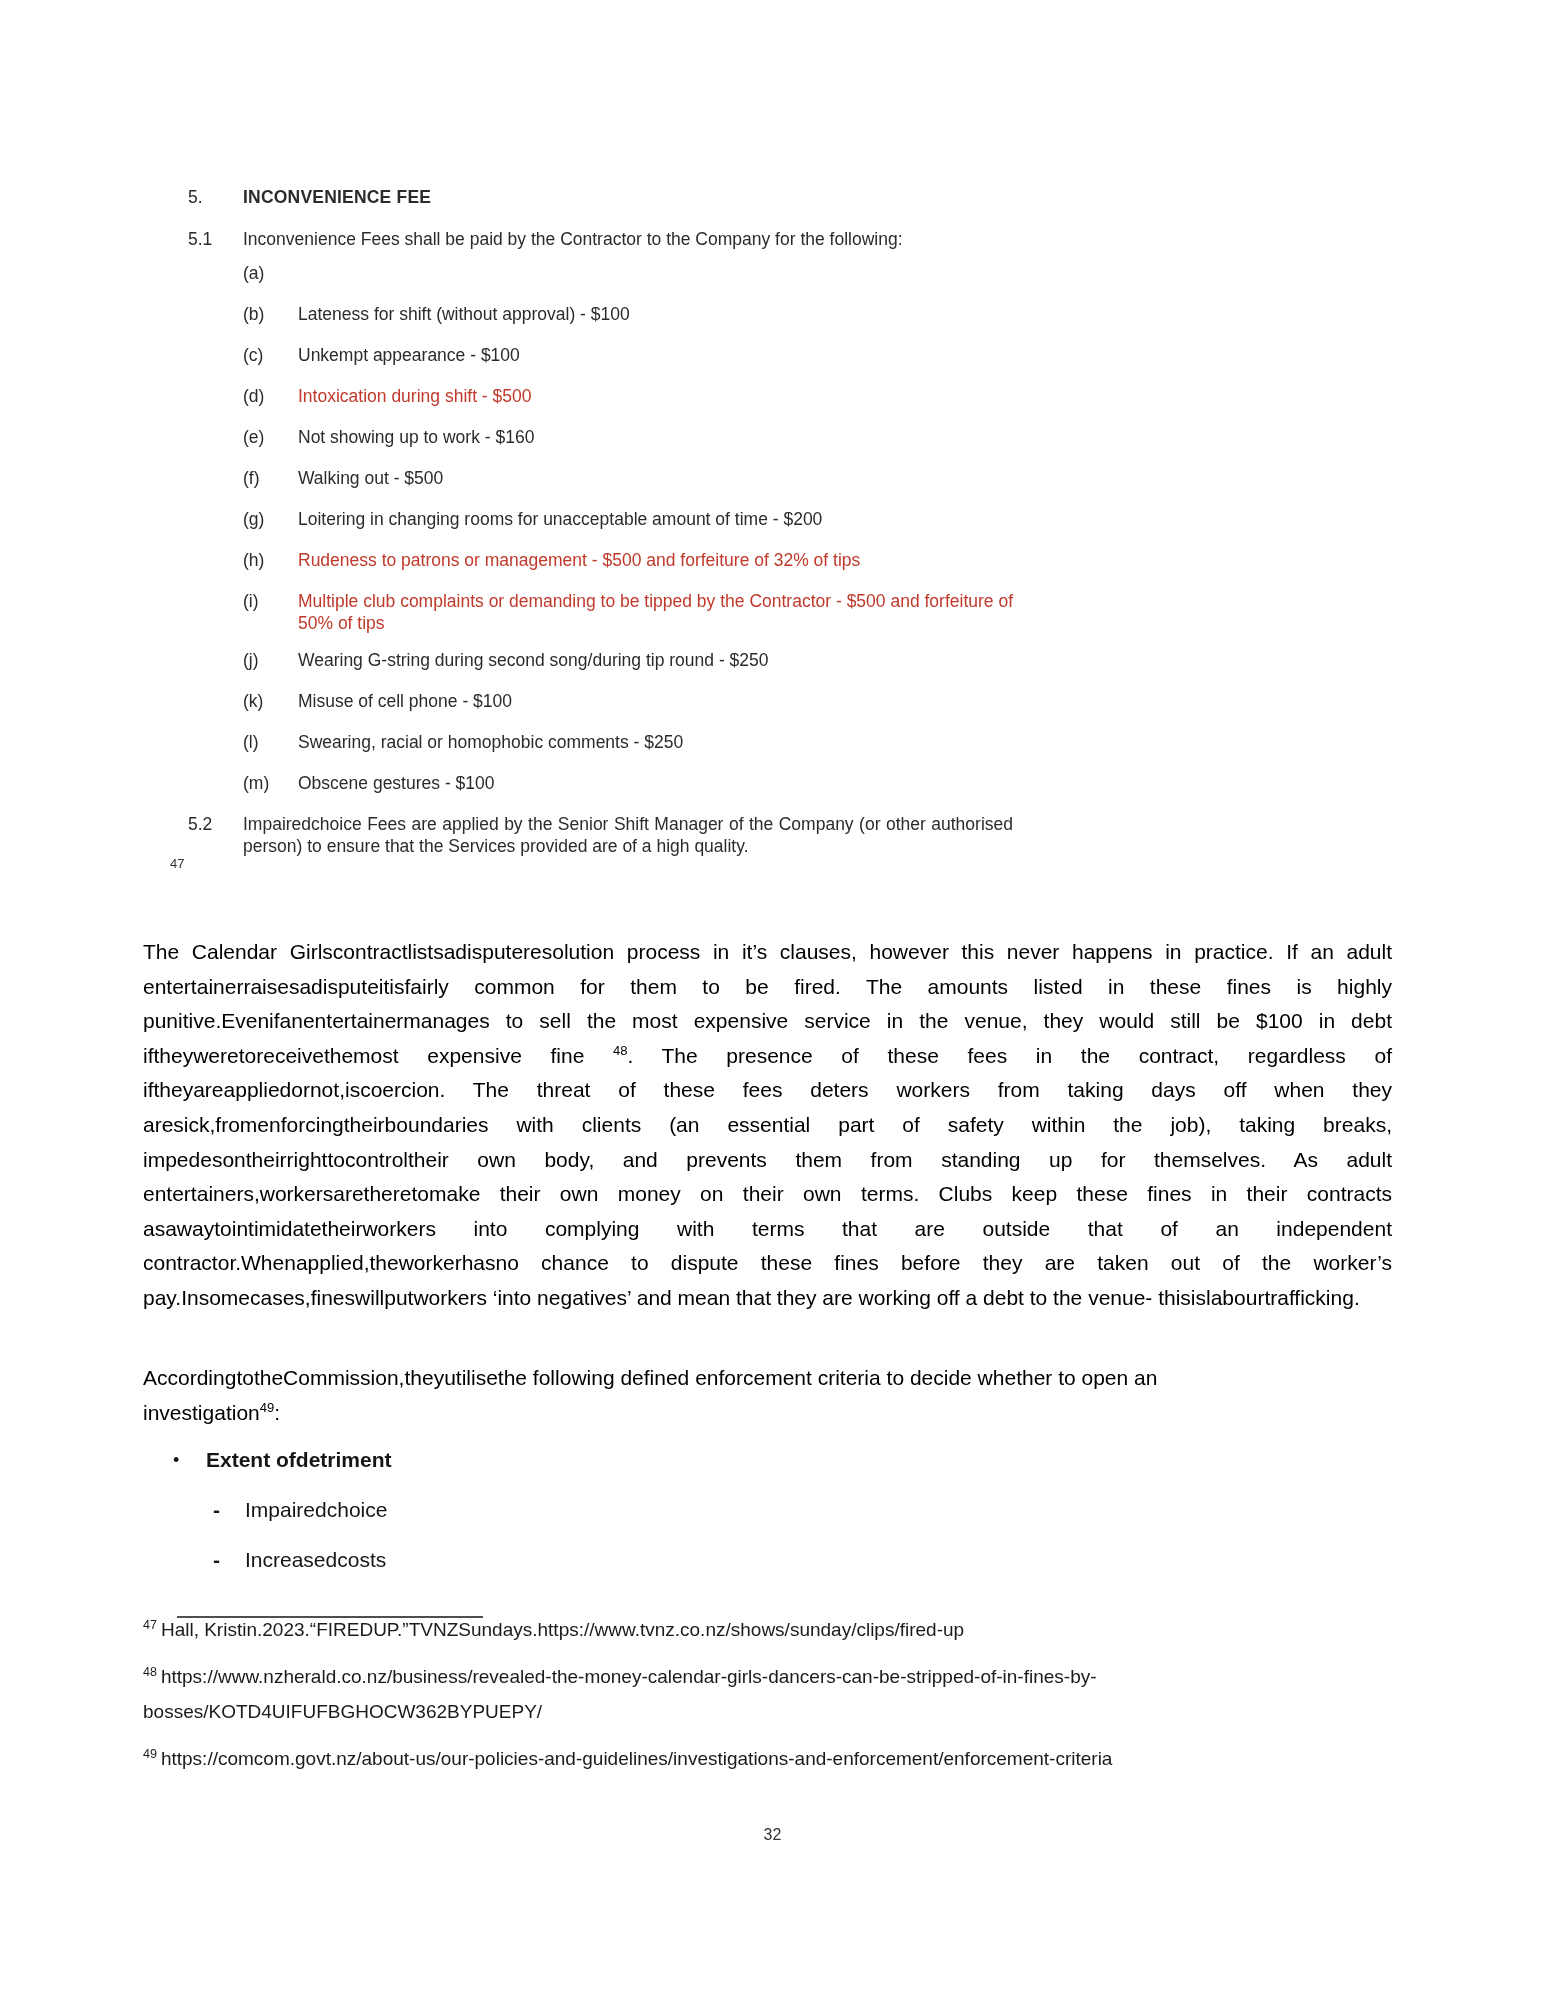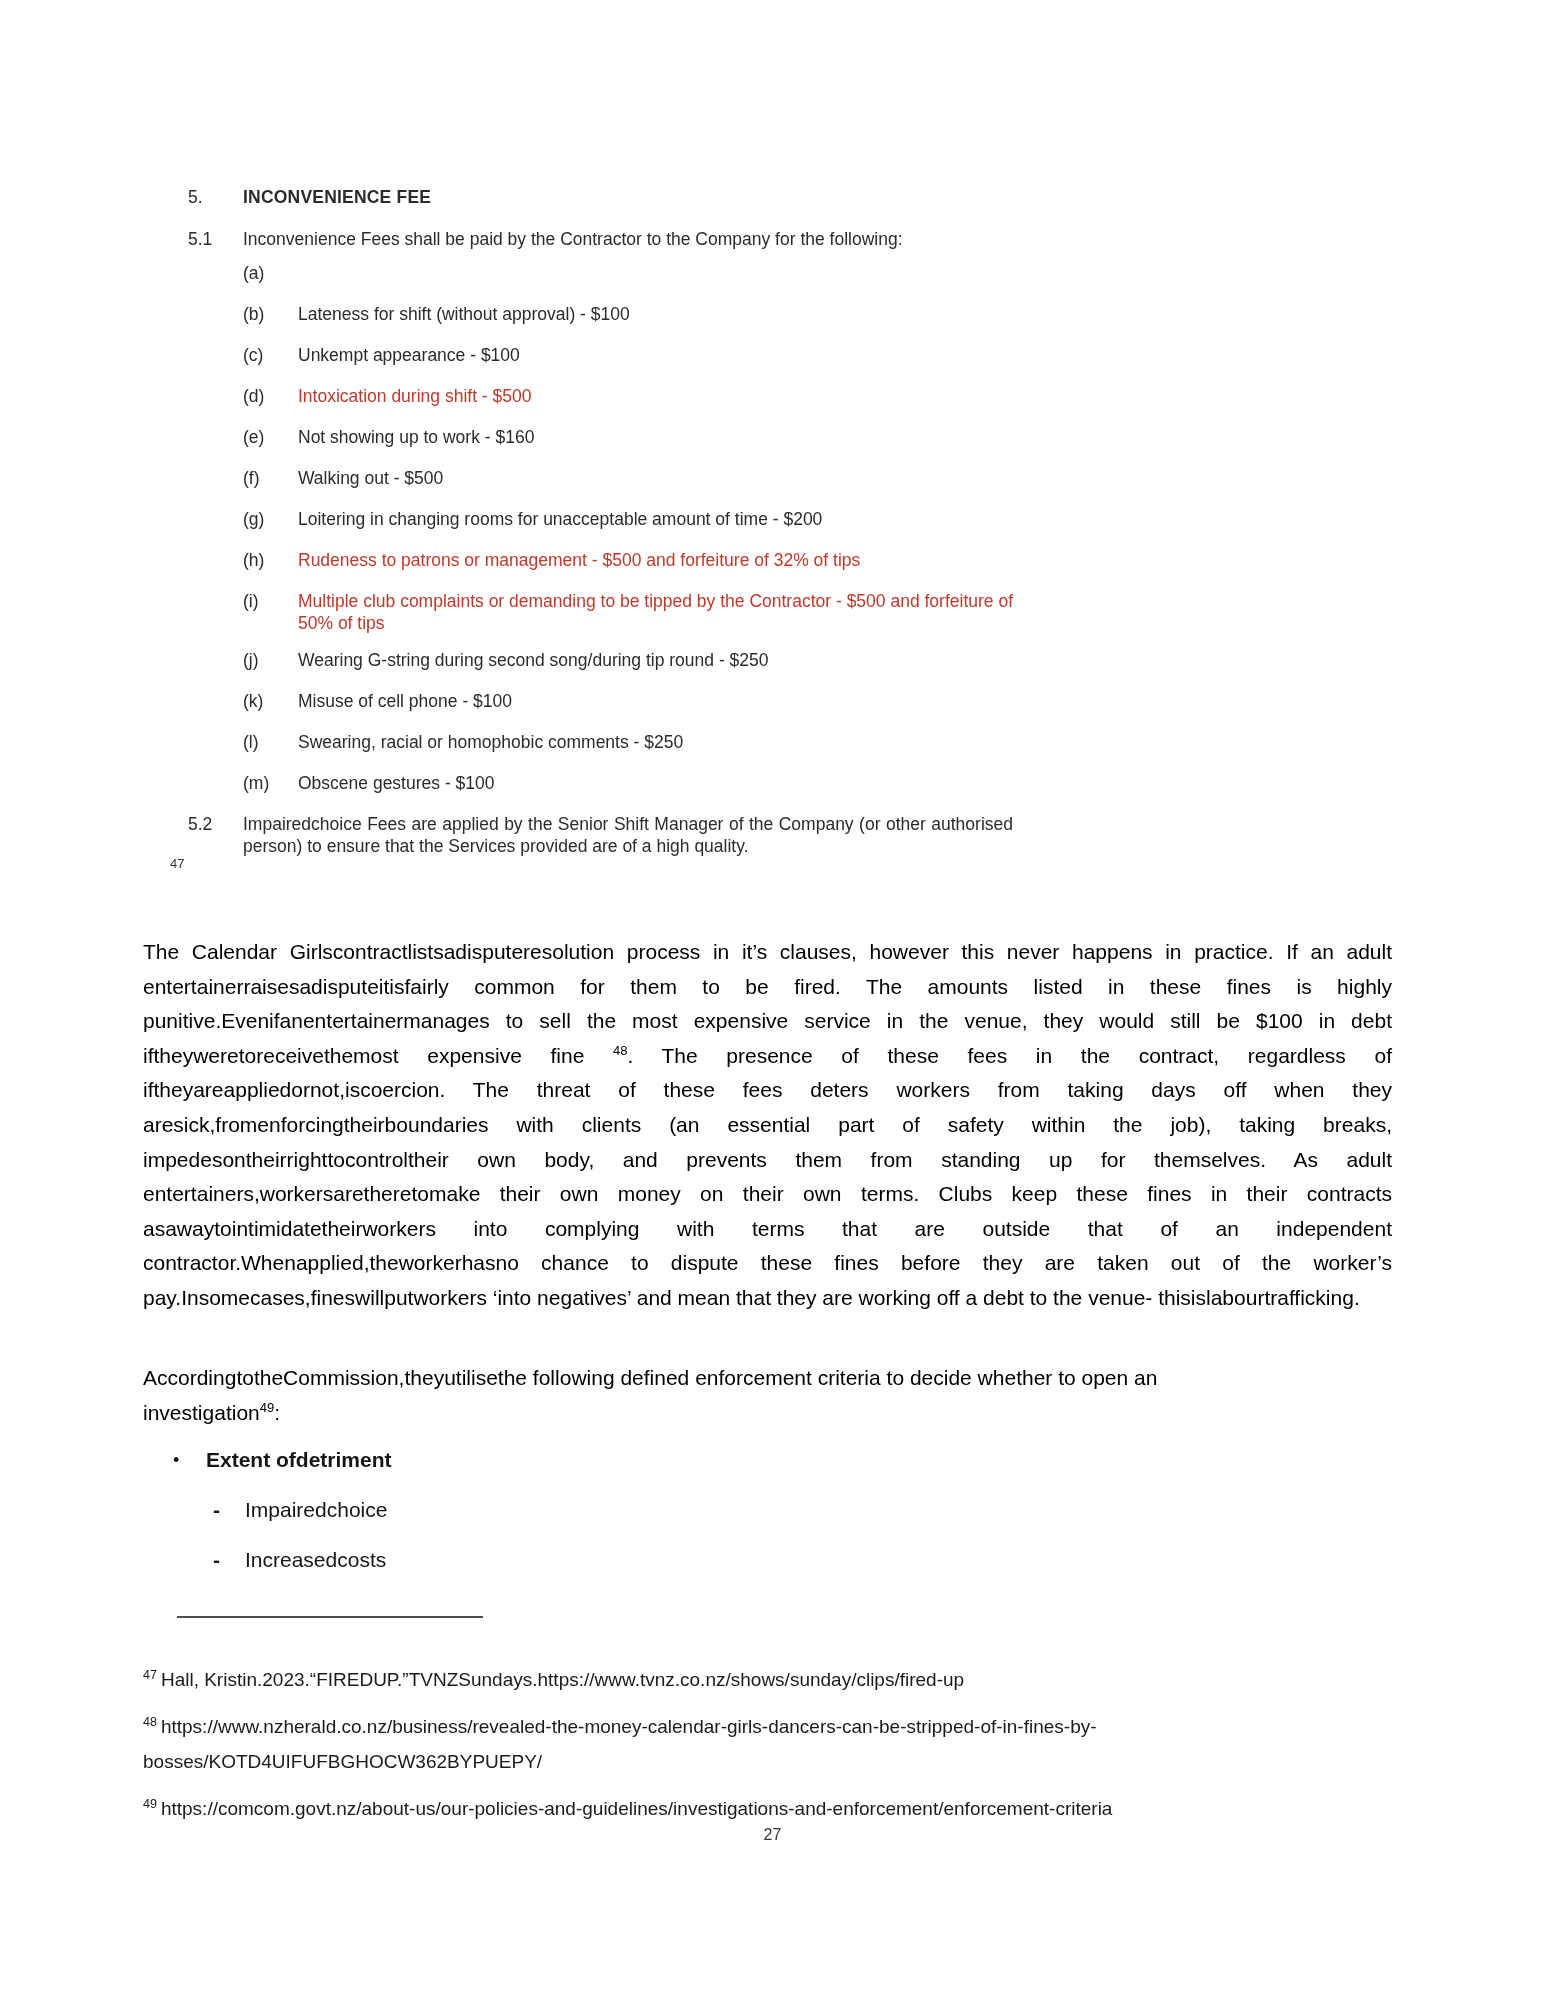--- a/index.html
+++ b/index.html
@@ -82,21 +82,21 @@
     position: absolute;
     left: 177px;
     top: 1616px;
     width: 306px;
     height: 2px;
     background: #4f4f4f;
   }
   .footnotes {
     position: absolute;
     left: 143px;
-    top: 1662px;
+    top: 1612px;
     width: 1150px;
     font-size: 19px;
     line-height: 35px;
     color: #1b1b1b;
   }
   .footnotes p { margin: 0 0 12px 0; }
   .footnotes sup {
     font-size: 12.5px;
     line-height: 0;
     vertical-align: super;
@@ -211,15 +211,15 @@
   </div>
 
   <div class="fn-rule"></div>
 
   <div class="footnotes">
     <p><sup>47</sup><span>Hall, Kristin.2023.“FIREDUP.”TVNZSundays.https://www.tvnz.co.nz/shows/sunday/clips/fired-up</span></p>
     <p><sup>48</sup><span>https://www.nzherald.co.nz/business/revealed-the-money-calendar-girls-dancers-can-be-stripped-of-in-fines-by-bosses/KOTD4UIFUFBGHOCW362BYPUEPY/</span></p>
     <p><sup>49</sup><span>https://comcom.govt.nz/about-us/our-policies-and-guidelines/investigations-and-enforcement/enforcement-criteria</span></p>
   </div>
 
-  <div class="page-num">27</div>
+  <div class="page-num">32</div>
 
 </div>
 
 </body></html>

